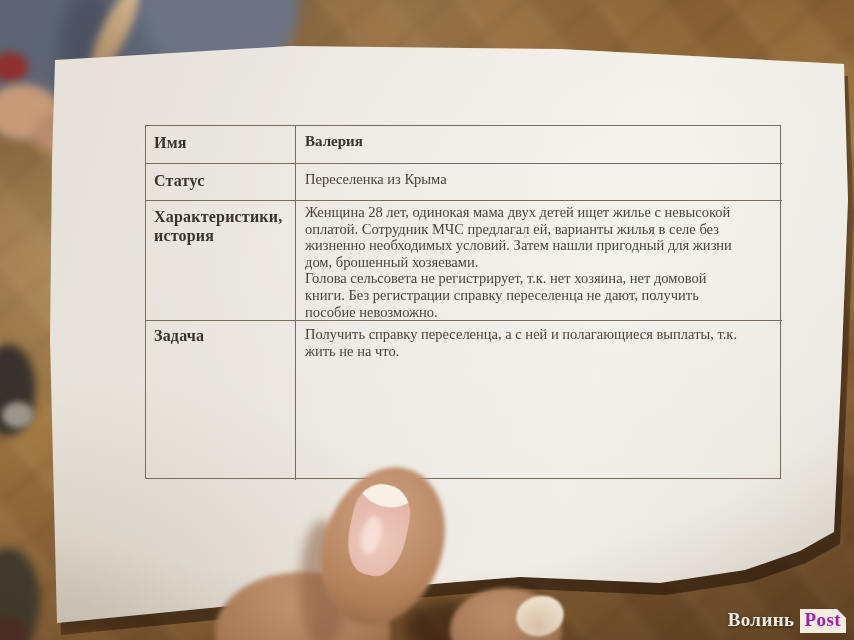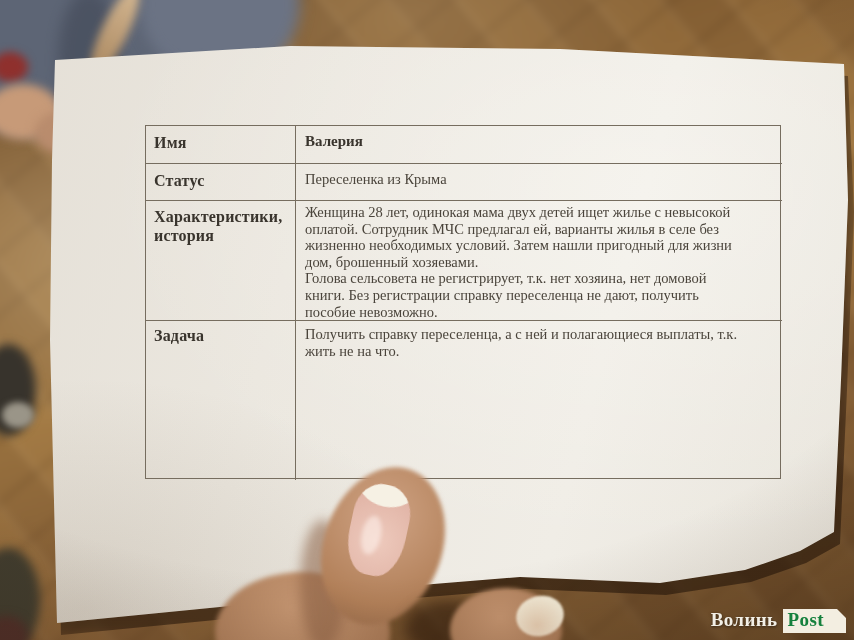--- a/index.html
+++ b/index.html
@@ -66,21 +66,21 @@
     background:rgba(38,20,8,0.55);filter:blur(7px);}
   .finger2{left:450px;top:588px;width:112px;height:84px;border-radius:50%;
     background:radial-gradient(circle at 45% 35%, #c49470, #a97a57 78%);filter:blur(2px);}
   .finger2-nail{left:516px;top:596px;width:48px;height:40px;border-radius:50%;transform:rotate(-14deg);
     background:radial-gradient(circle at 40% 70%, #e6cdb2, #f4ecd8 75%);filter:blur(1px);}
 
   
   .watermark{position:absolute;right:8px;bottom:7px;display:flex;align-items:flex-start;
     font-weight:bold;font-size:19px;letter-spacing:0.4px;}
   .wm-name{color:#f2efe6;text-shadow:0 1px 3px rgba(0,0,0,0.55);}
-  .wm-tag{margin-left:5px;background:#f3eee1;color:#15803d;padding:0 22px 2px 5px;
+  .wm-tag{margin-left:5px;background:#f3eee1;color:#a21caf;padding:0 5px 2px 5px;
     clip-path:polygon(0 0,calc(100% - 9px) 0,100% 9px,100% 100%,0 100%);
     box-shadow:1px 1px 2px rgba(0,0,0,0.4);}
 
   .vignette{position:absolute;inset:0;pointer-events:none;
     background:radial-gradient(120% 95% at 42% 38%, rgba(0,0,0,0) 55%, rgba(55,32,12,0.16) 78%, rgba(38,21,8,0.36) 100%);}
 </style>
 </head>
 <body>
 
 <div class="scene">

